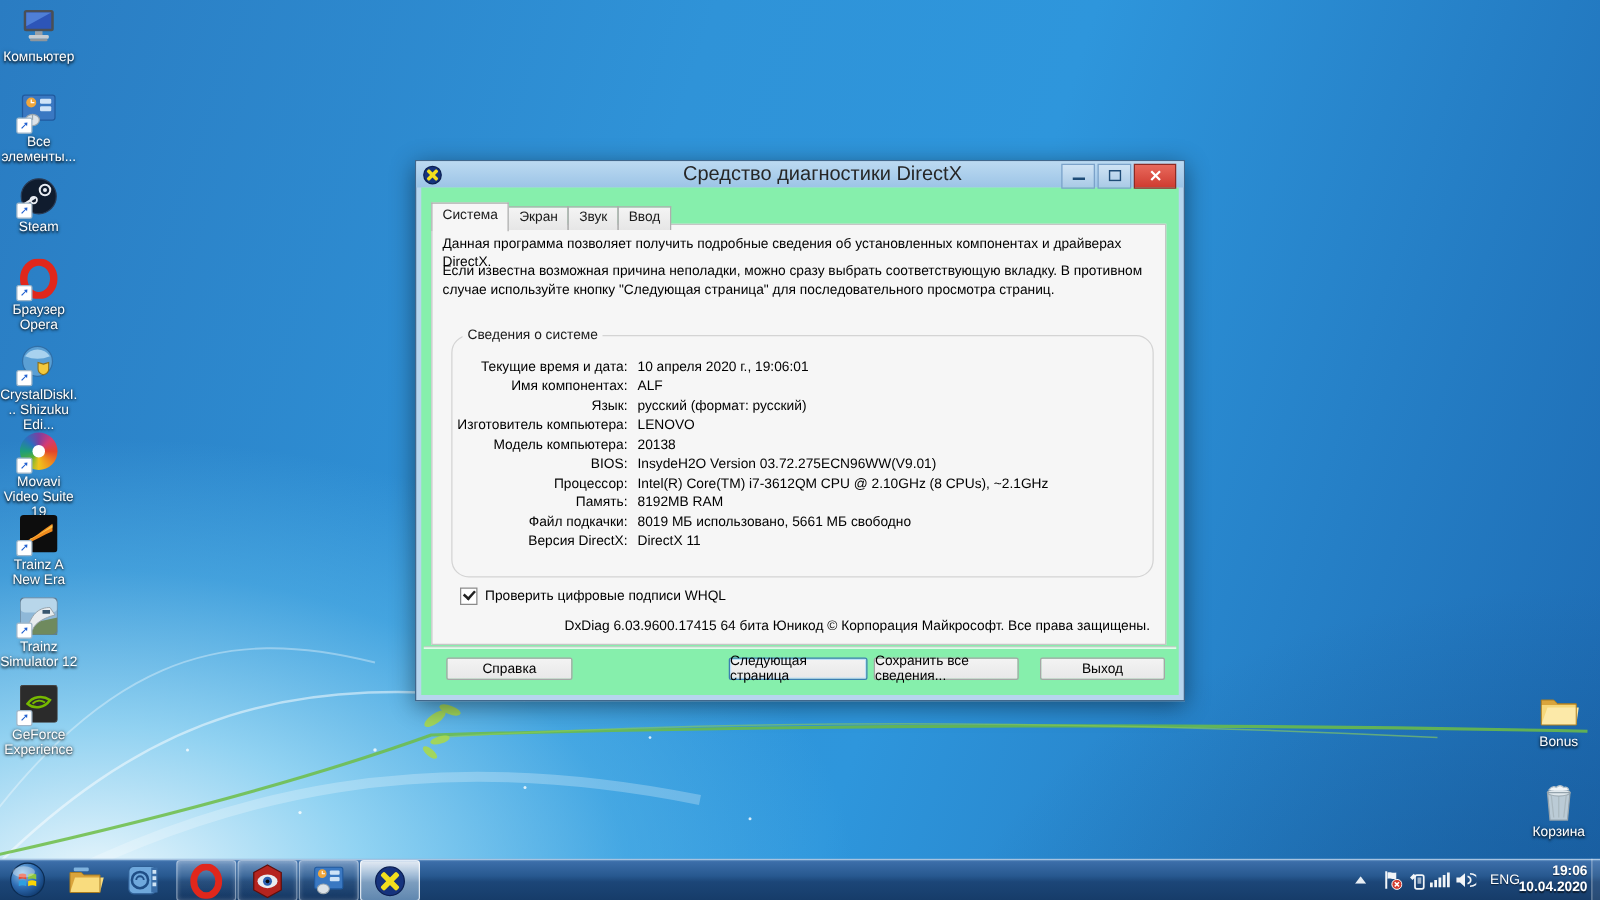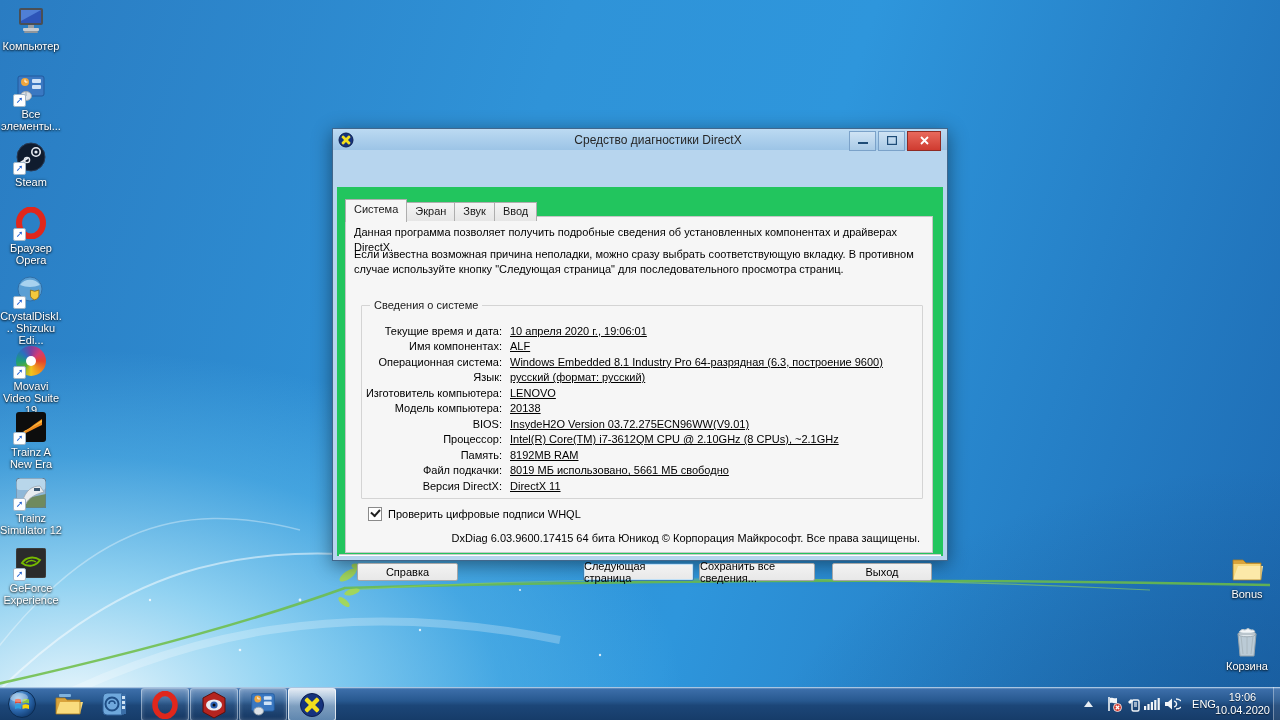--- a/index.html
+++ b/index.html
@@ -38,30 +38,29 @@
     z-index:10;
   }
   .titlebar{
     height:21px;display:flex;align-items:center;
     background:linear-gradient(#bcdaf2,#9cc4e6);
     position:relative;
   }
   .titlebar .app-ico{width:16px;height:16px;margin-left:5px;flex:none;}
   .title-text{
     position:absolute;left:0;right:0;text-align:center;
-    font-size:12px;color:#262626;padding-left:36px;
+    font-size:16px;color:#262626;padding-left:36px;
   }
   .winbtns{margin-left:auto;display:flex;height:18px;margin-right:6px;position:relative;z-index:2;}
   .wbtn{width:25px;height:18px;border:1px solid #7ba2c9;background:linear-gradient(#cfe3f4,#a9cae6);
     display:flex;align-items:center;justify-content:center;margin-left:2px;}
   .wbtn.close{width:32px;background:linear-gradient(#e8695c,#cf3b30);border-color:#8e2b24;}
   .client{
     position:absolute;left:4px;right:4px;top:21px;bottom:4px;
-    background:#22c55e;
-    margin-top:37px;
+    background:#86efac;
   }
   
   .tabs{position:absolute;left:8px;top:11px;display:flex;align-items:flex-end;z-index:3;}
   .tab{
     font-size:11px;color:#1a1a1a;padding:2px 8px 3px;height:13px;
     background:linear-gradient(#f4f4f4,#e6e6e6);
     border:1px solid #aeaeae;border-bottom:none;margin-right:-1px;
   }
   .tab.active{
     background:#f6f6f6;height:16px;padding-top:3px;position:relative;top:1px;z-index:4;
@@ -69,30 +68,30 @@
   .tabpage{
     position:absolute;left:8px;top:29px;width:586px;height:335px;
     background:#f6f6f6;border:1px solid #c6c6c6;z-index:2;
   }
   .intro{position:absolute;left:8px;right:10px;font-size:11px;line-height:15px;color:#000;}
   .intro.p1{top:8px;}
   .intro.p2{top:30px;}
   
   .gbox{
     position:absolute;left:15px;top:88px;width:560px;height:192px;
-    border:1px solid #d4d4d4;border-radius:1px;
+    border:1px solid #d4d4d4;border-radius:14px;
   }
   .gbox-legend{
     position:absolute;top:-7px;left:8px;background:#f6f6f6;padding:0 4px;
     font-size:11px;color:#1a1a1a;
   }
   .sirows{position:absolute;left:0;top:17px;right:4px;}
   .sirow{display:flex;height:15.5px;align-items:center;font-size:11px;color:#000;}
   .sirow .l{width:140px;text-align:right;flex:none;}
-  .sirow .v{margin-left:8px;white-space:nowrap;text-decoration:underline;}
+  .sirow .v{margin-left:8px;white-space:nowrap;}
   
   .chkrow{position:absolute;left:22px;top:290px;display:flex;align-items:center;}
   .chk{
     width:12px;height:12px;background:#fff;border:1px solid #8a8a8a;position:relative;flex:none;
   }
   .chk::after{
     content:"";position:absolute;left:2px;top:1px;width:7px;height:4px;
     border-left:2px solid #222;border-bottom:2px solid #222;transform:rotate(-48deg);
   }
   .chklbl{font-size:11px;color:#000;margin-left:6px;}
@@ -124,21 +123,21 @@
     background:linear-gradient(rgba(255,255,255,.28), rgba(255,255,255,.06) 48%, rgba(0,0,30,.10));
     box-shadow:inset 0 0 4px rgba(255,255,255,.25);
   }
   .tbtn.active{
     border:1px solid rgba(255,255,255,.75);
     background:linear-gradient(rgba(255,255,255,.85), rgba(205,230,250,.55) 55%, rgba(170,210,245,.5));
   }
   .tray{position:absolute;top:0;bottom:0;display:flex;align-items:center;}
   .trayico{display:flex;align-items:center;justify-content:center;}
   .lang{font-size:11px;color:#fff;text-shadow:0 1px 1px rgba(0,0,0,.6);}
-  .clock{font-size:11px;line-height:13px;color:#fff;text-align:center;text-shadow:0 1px 1px rgba(0,0,0,.6);}
+  .clock{font-size:11px;line-height:13px;color:#fff;text-align:right;text-shadow:0 1px 1px rgba(0,0,0,.6);font-weight:bold;}
   .showdesk{position:absolute;right:0;top:0;bottom:0;width:6px;border-left:1px solid rgba(255,255,255,.35);background:rgba(255,255,255,.08);}
 </style>
 </head>
 <body>
 
 <div class="desktop">
   <svg class="swirls" width="1280" height="720" viewBox="0 0 1280 720">
     <path d="M-30,720 C120,560 240,540 420,560" stroke="rgba(255,255,255,.5)" stroke-width="2" fill="none"></path>
     <path d="M-40,700 C80,520 180,500 300,530" stroke="rgba(255,255,255,.35)" stroke-width="1.5" fill="none"></path>
     <path d="M-20,740 C180,620 360,600 560,640" stroke="rgba(255,255,255,.25)" stroke-width="8" fill="none"></path>
@@ -354,24 +353,20 @@
         <div class="sirows">
           <div class="sirow">
               <div class="l">Текущие время и дата:</div>
               <div class="v">10 апреля 2020 г., 19:06:01</div>
             </div>
           <div class="sirow">
               <div class="l">Имя компонентах:</div>
               <div class="v">ALF</div>
             </div>
           <div class="sirow">
-              <div class="l">Операционная система:</div>
-              <div class="v">Windows Embedded 8.1 Industry Pro 64-разрядная (6.3, построение 9600)</div>
-            </div>
-          <div class="sirow">
               <div class="l">Язык:</div>
               <div class="v">русский (формат: русский)</div>
             </div>
           <div class="sirow">
               <div class="l">Изготовитель компьютера:</div>
               <div class="v">LENOVO</div>
             </div>
           <div class="sirow">
               <div class="l">Модель компьютера:</div>
               <div class="v">20138</div>

